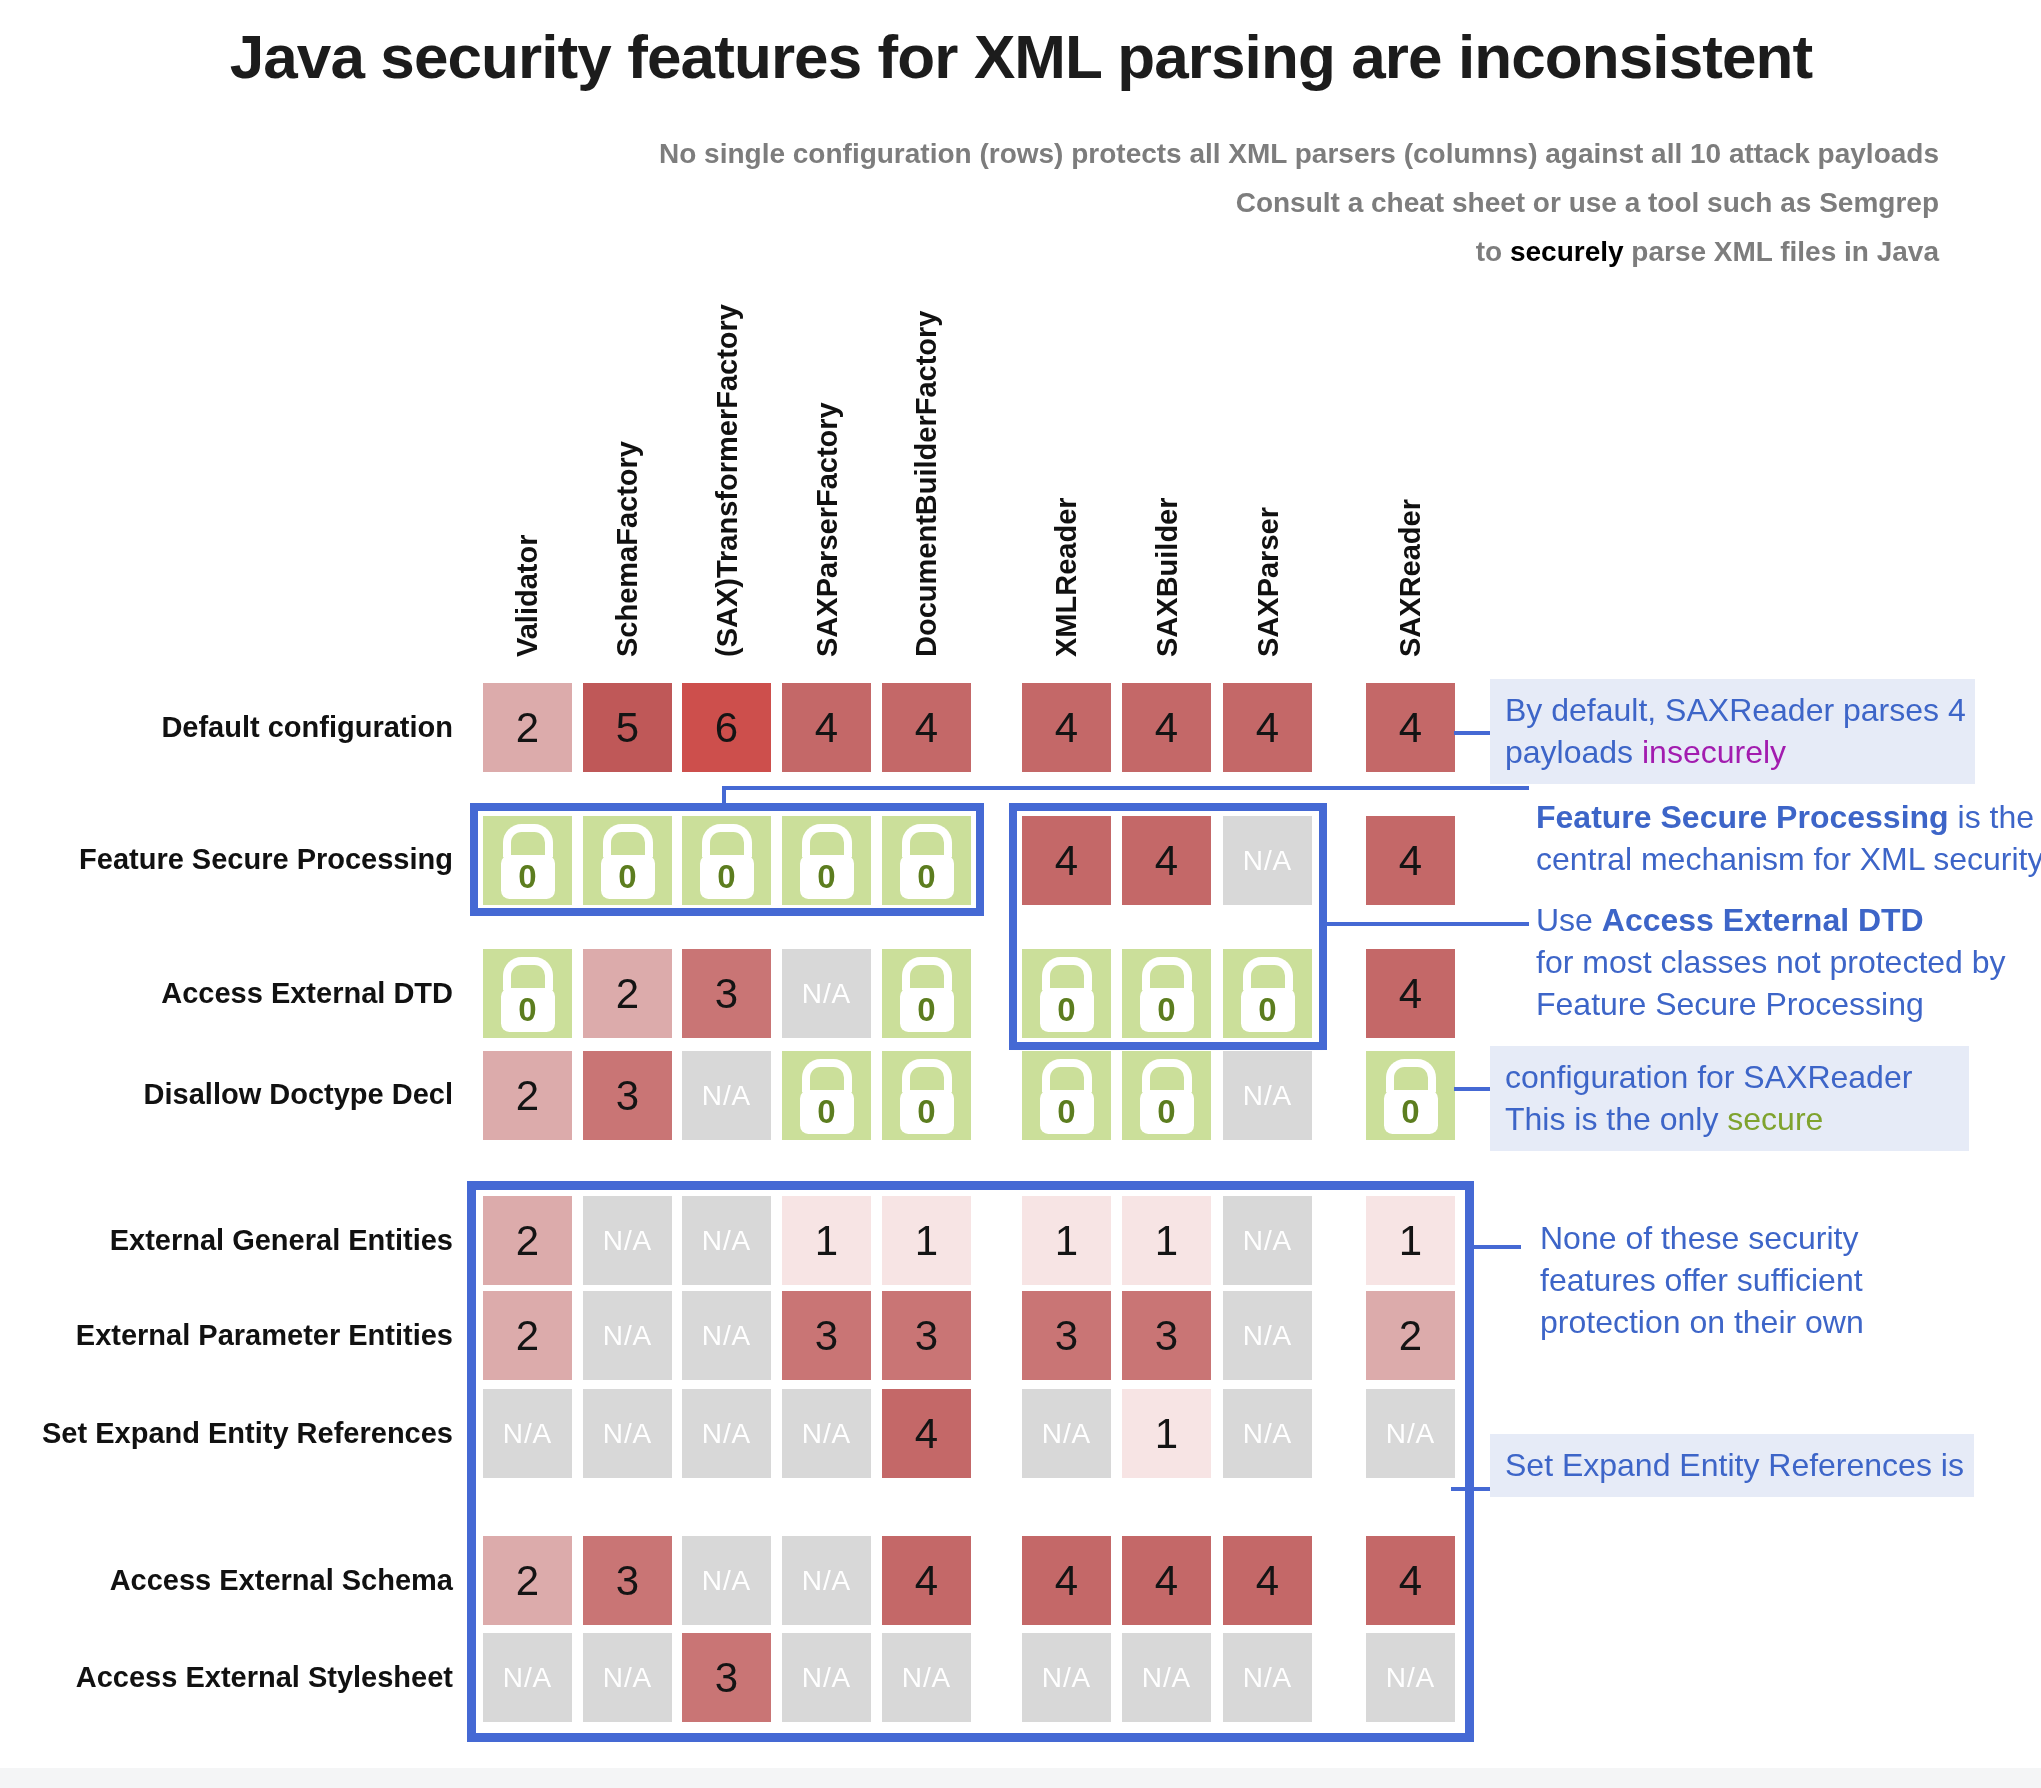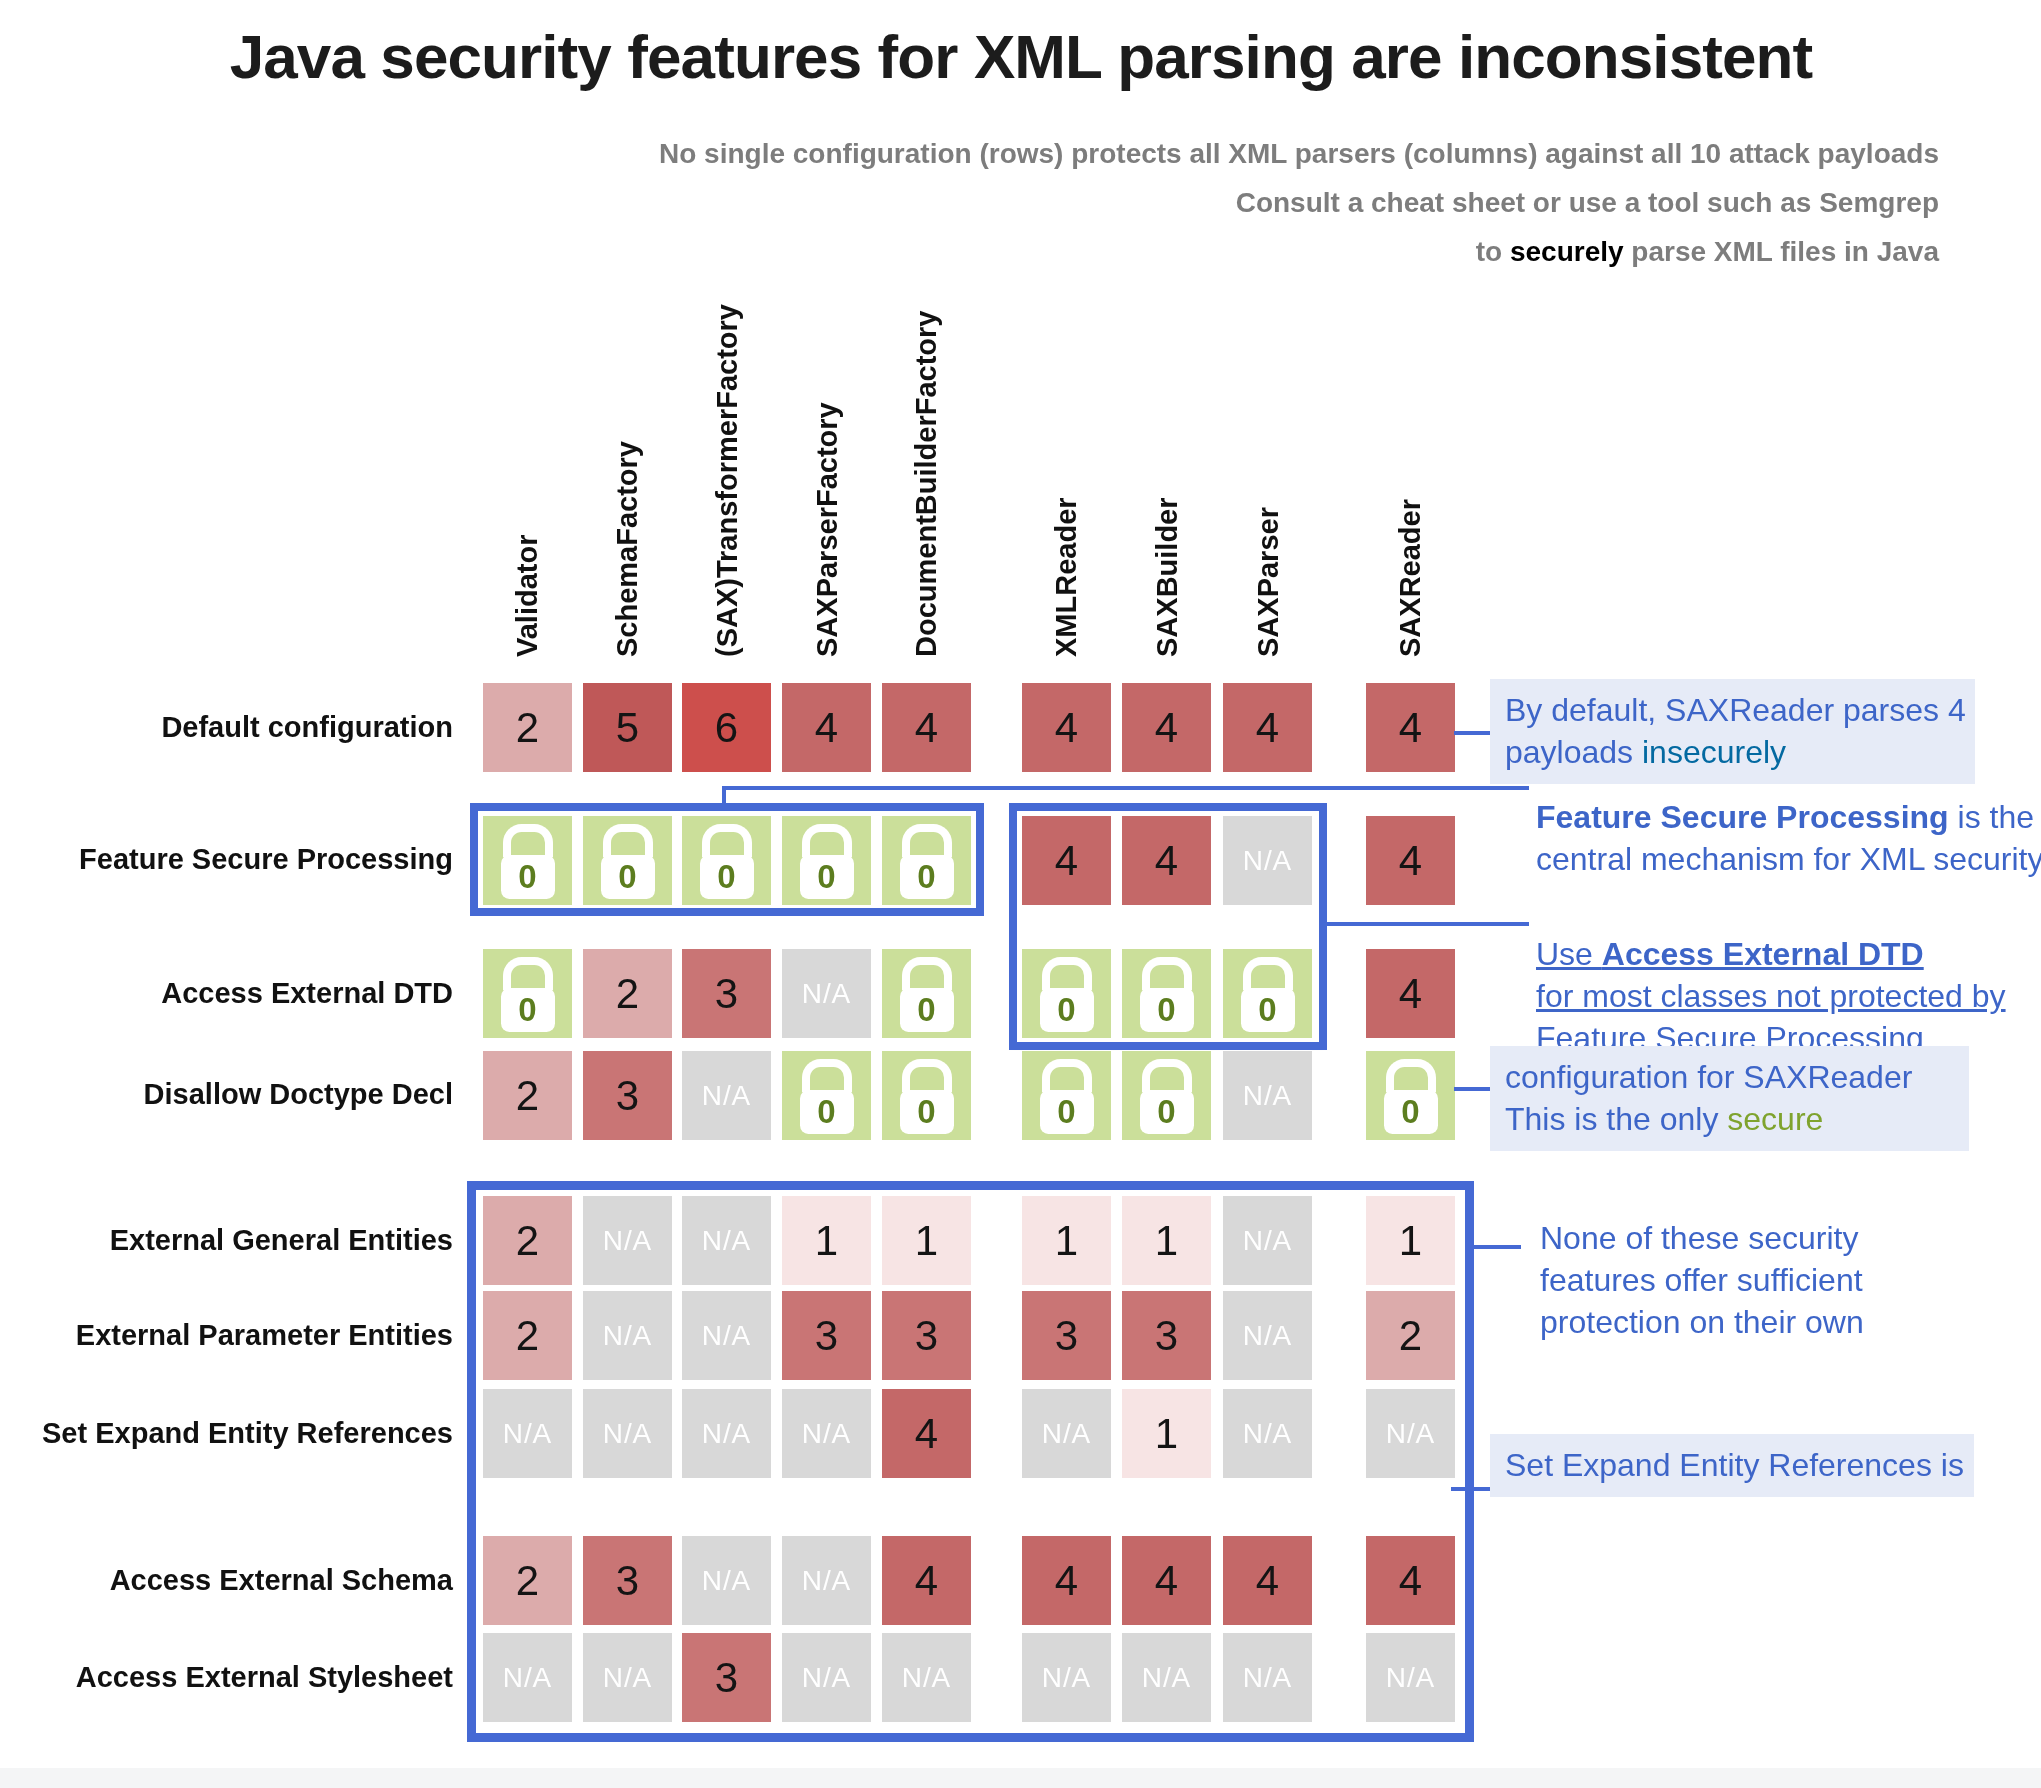--- a/index.html
+++ b/index.html
@@ -43,21 +43,21 @@
   .frame{position:absolute;border:8.4px solid #4569d4;box-sizing:border-box;}
   .frame.big{border-width:9.3px;}
   .conn{position:absolute;height:3.7px;background:#4569d4;}
   .connv{position:absolute;width:3.7px;background:#4569d4;}
   .ann{
     position:absolute;font-size:32px;line-height:42px;color:#3d65c8;
   }
   .ann .line{white-space:nowrap;}
   .ann.hl{background:#e6ebf7;padding:10.3px 15px;box-sizing:border-box;}
   .ann .b{font-weight:700;}
-  .ann .red{color:#0369a1;}
+  .ann .red{color:#a21caf;}
   .ann .green{color:#7fa32e;}
   .ann .gray{color:#666666;}
   .bottom-strip{position:absolute;left:0;bottom:0;width:2042px;height:20.5px;background:#f4f5f6;}
 </style>
 </head>
 <body>
 
 <div id="canvas">
 
   <h1 class="title">Java security features for XML parsing are inconsistent</h1>
@@ -259,21 +259,21 @@
 
   <div id="annotations">
       <div class="ann hl" style="left: 1490px; top: 679px; width: 485px;">
         <div class="line"><span>By default, SAXReader parses 4</span></div>
         <div class="line"><span>payloads </span><span class="red">insecurely</span></div>
       </div>
       <div class="ann" style="left: 1536px; top: 796px;">
         <div class="line"><span class="b">Feature Secure Processing</span><span> is the</span></div>
         <div class="line"><span>central mechanism for XML security</span></div>
       </div>
-      <div class="ann" style="left: 1536px; top: 933px; text-decoration: underline;">
+      <div class="ann" style="left: 1536px; top: 899px;">
         <div class="line"><span>Use </span><span class="b">Access External DTD</span></div>
         <div class="line"><span>for most classes not protected by</span></div>
         <div class="line"><span>Feature Secure Processing</span></div>
       </div>
       <div class="ann hl" style="left: 1490px; top: 1046px; width: 479px;">
         <div class="line"><span>configuration for SAXReader</span></div>
         <div class="line"><span>This is the only </span><span class="green">secure</span></div>
       </div>
       <div class="ann" style="left: 1540px; top: 1217px;">
         <div class="line"><span>None of these security</span></div>

